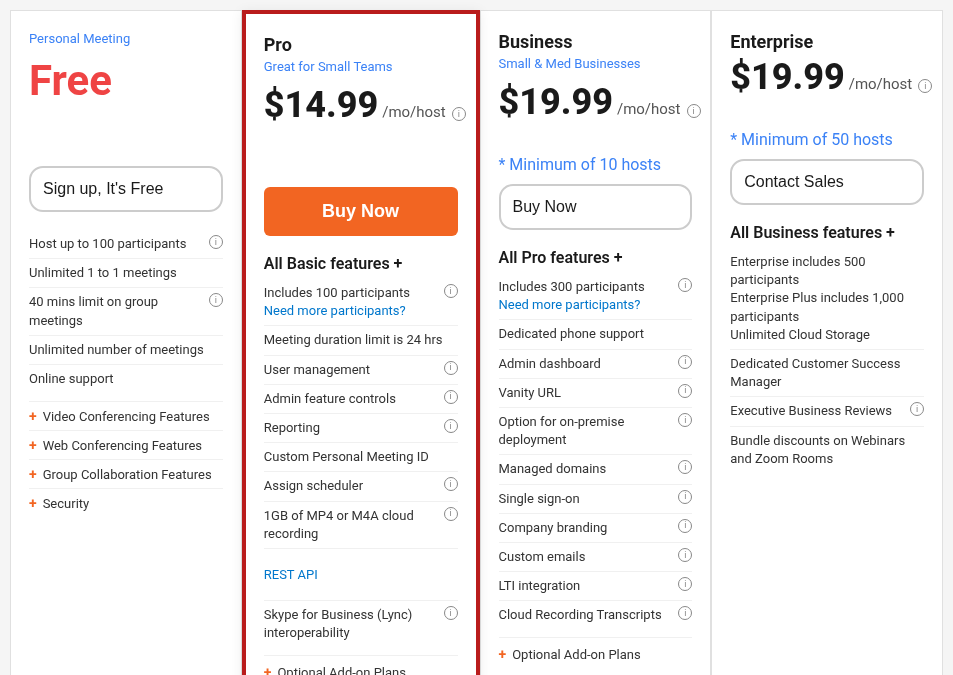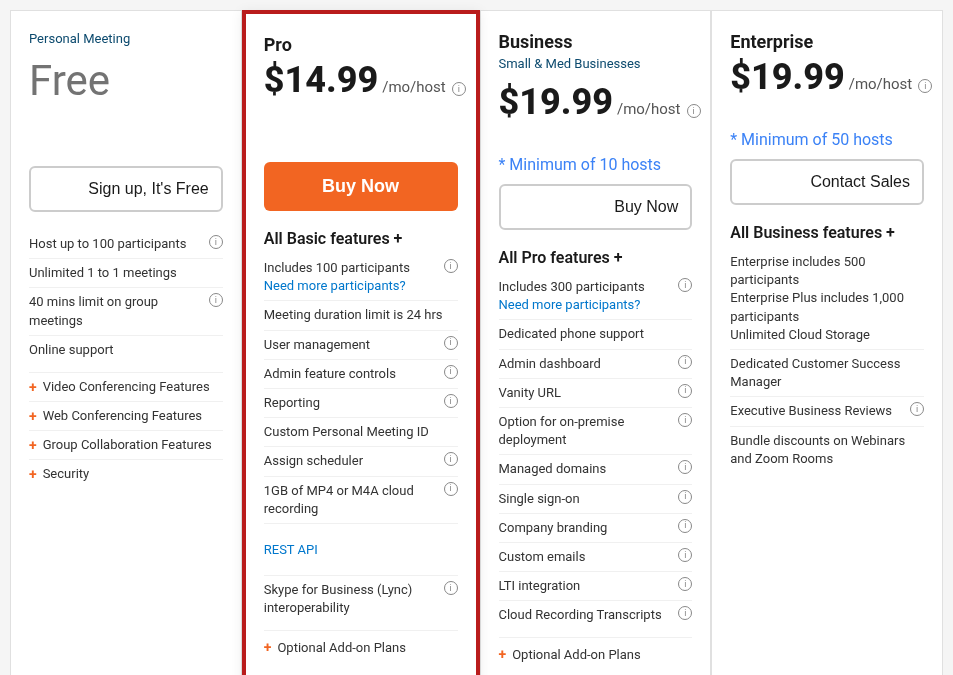--- a/index.html
+++ b/index.html
@@ -32,43 +32,43 @@
       box-shadow: 0 2px 12px rgba(0,0,0,0.08);
     }
     .plan-name {
       font-size: 18px;
       font-weight: 700;
       color: #1a1a1a;
       margin-bottom: 4px;
     }
     .plan-tagline {
       font-size: 13px;
-      color: #0c4a6e;
+      color: #3b82f6;
       margin-bottom: 10px;
     }
     .plan-price {
       display: flex;
       align-items: baseline;
       gap: 2px;
       margin-bottom: 4px;
     }
     .price-amount {
       font-size: 36px;
       font-weight: 800;
       color: #1a1a1a;
     }
     .price-period {
       font-size: 15px;
       color: #555;
       margin-left: 2px;
     }
     .price-free {
       font-size: 42px;
-      font-weight: 400;
-      color: #737373;
+      font-weight: 700;
+      color: #ef4444;
     }
     .price-note {
       font-size: 16px;
       color: #3b82f6;
       margin-bottom: 10px;
       min-height: 16px;
       margin-top: 32px;
     }
     .info-icon {
       display: inline-flex;
@@ -98,26 +98,26 @@
       margin-bottom: 18px;
       text-align: center;
     }
     .btn-secondary {
       display: block;
       width: 100%;
       padding: 12px;
       background: #fff;
       color: #1a1a1a;
       border: 2px solid #ccc;
-      border-radius: 6px;
+      border-radius: 14px;
       font-size: 16px;
       font-weight: 500;
       cursor: pointer;
       margin-bottom: 18px;
-      text-align: right;
+      text-align: left;
     }
     .features-section-title {
       font-size: 16px;
       font-weight: 600;
       color: #1a1a1a;
       margin-bottom: 6px;
     }
     .feature-item {
       display: flex;
       align-items: flex-start;
@@ -201,20 +201,23 @@
         <span class="info-icon">i</span>
       </div>
       <div class="feature-item">
         <span class="feature-text">Unlimited 1 to 1 meetings</span>
       </div>
       <div class="feature-item">
         <span class="feature-text">40 mins limit on group meetings</span>
         <span class="info-icon">i</span>
       </div>
       <div class="feature-item">
+        <span class="feature-text">Unlimited number of meetings</span>
+      </div>
+      <div class="feature-item">
         <span class="feature-text">Online support</span>
       </div>
     </div>
     <div class="expandable-item">
       <span class="plus-icon">+</span>
       <span>Video Conferencing Features</span>
     </div>
     <div class="expandable-item">
       <span class="plus-icon">+</span>
       <span>Web Conferencing Features</span>
@@ -224,20 +227,21 @@
       <span>Group Collaboration Features</span>
     </div>
     <div class="expandable-item">
       <span class="plus-icon">+</span>
       <span>Security</span>
     </div>
   </div>
 
   <div class="plan-card highlighted">
     <div class="plan-name">Pro</div>
+    <div class="plan-tagline">Great for Small Teams</div>
     <div class="plan-price">
       <span class="price-amount">$14.99</span>
       <span class="price-period">/mo/host</span>
       <span class="info-icon">i</span>
     </div>
     <div class="price-note">&nbsp;</div>
     <button class="btn-primary">Buy Now</button>
     <div class="features-section-title">All Basic features +</div>
     <div class="feature-list">
       <div class="feature-item">

